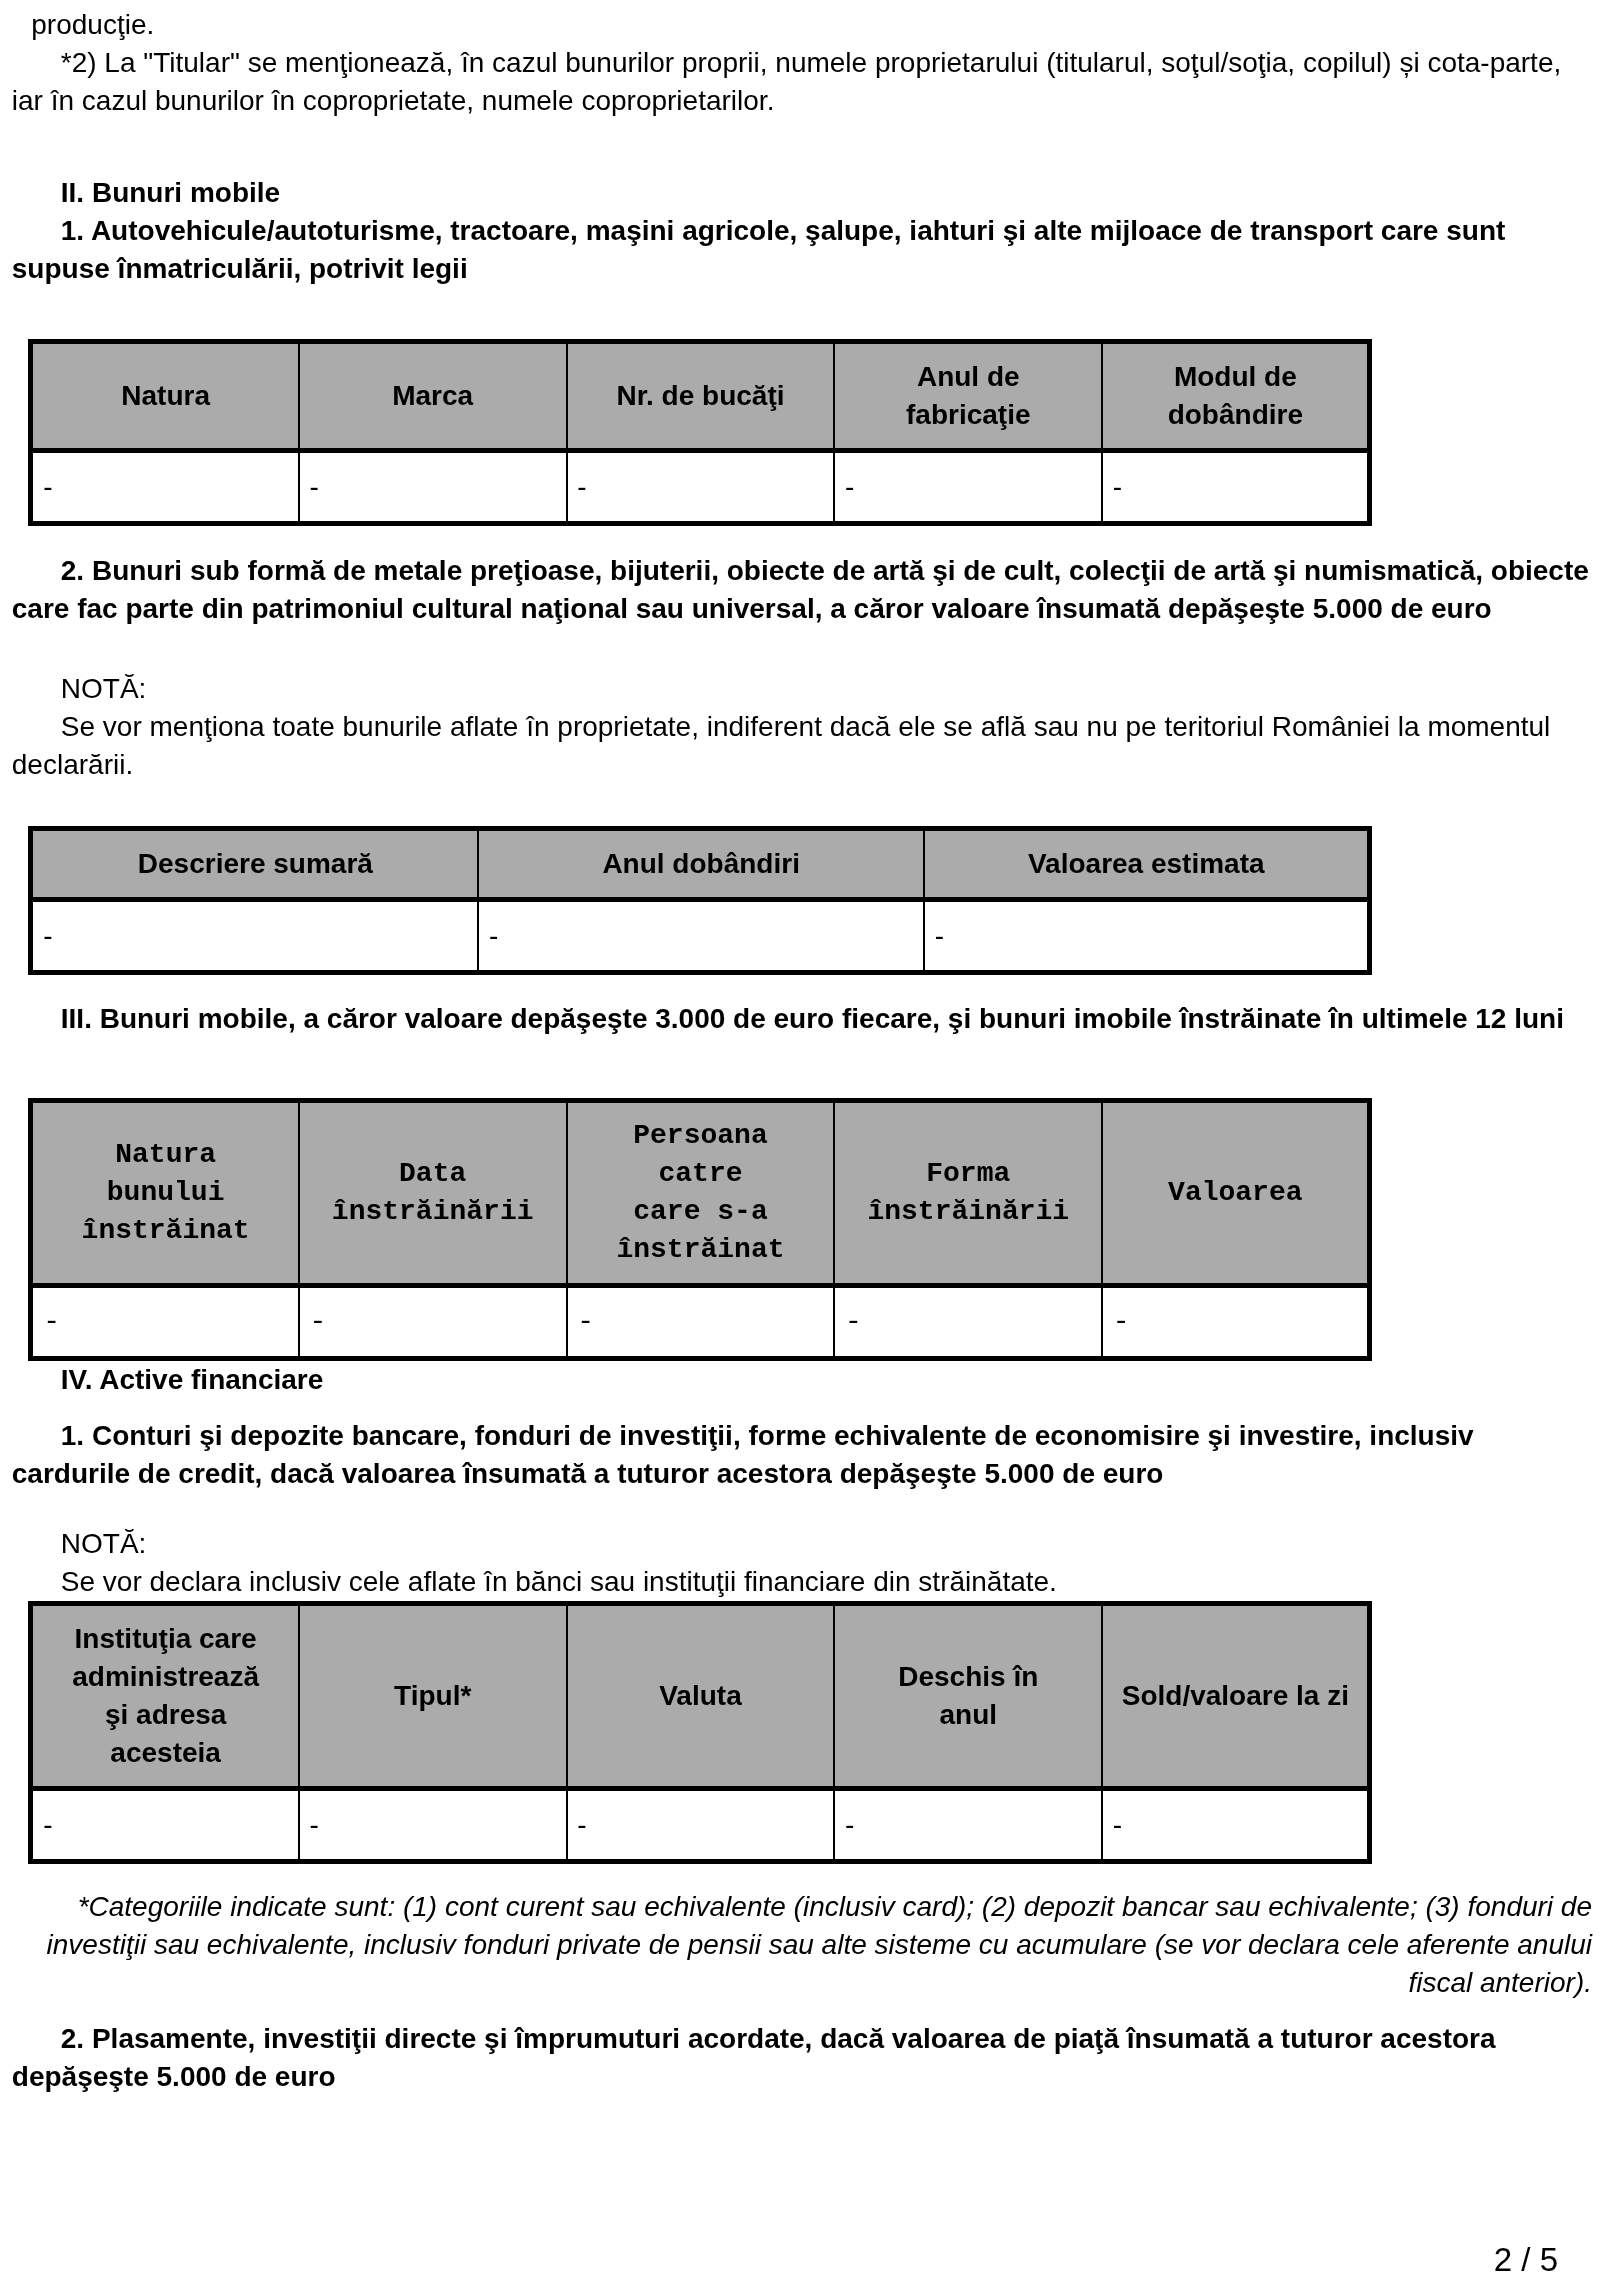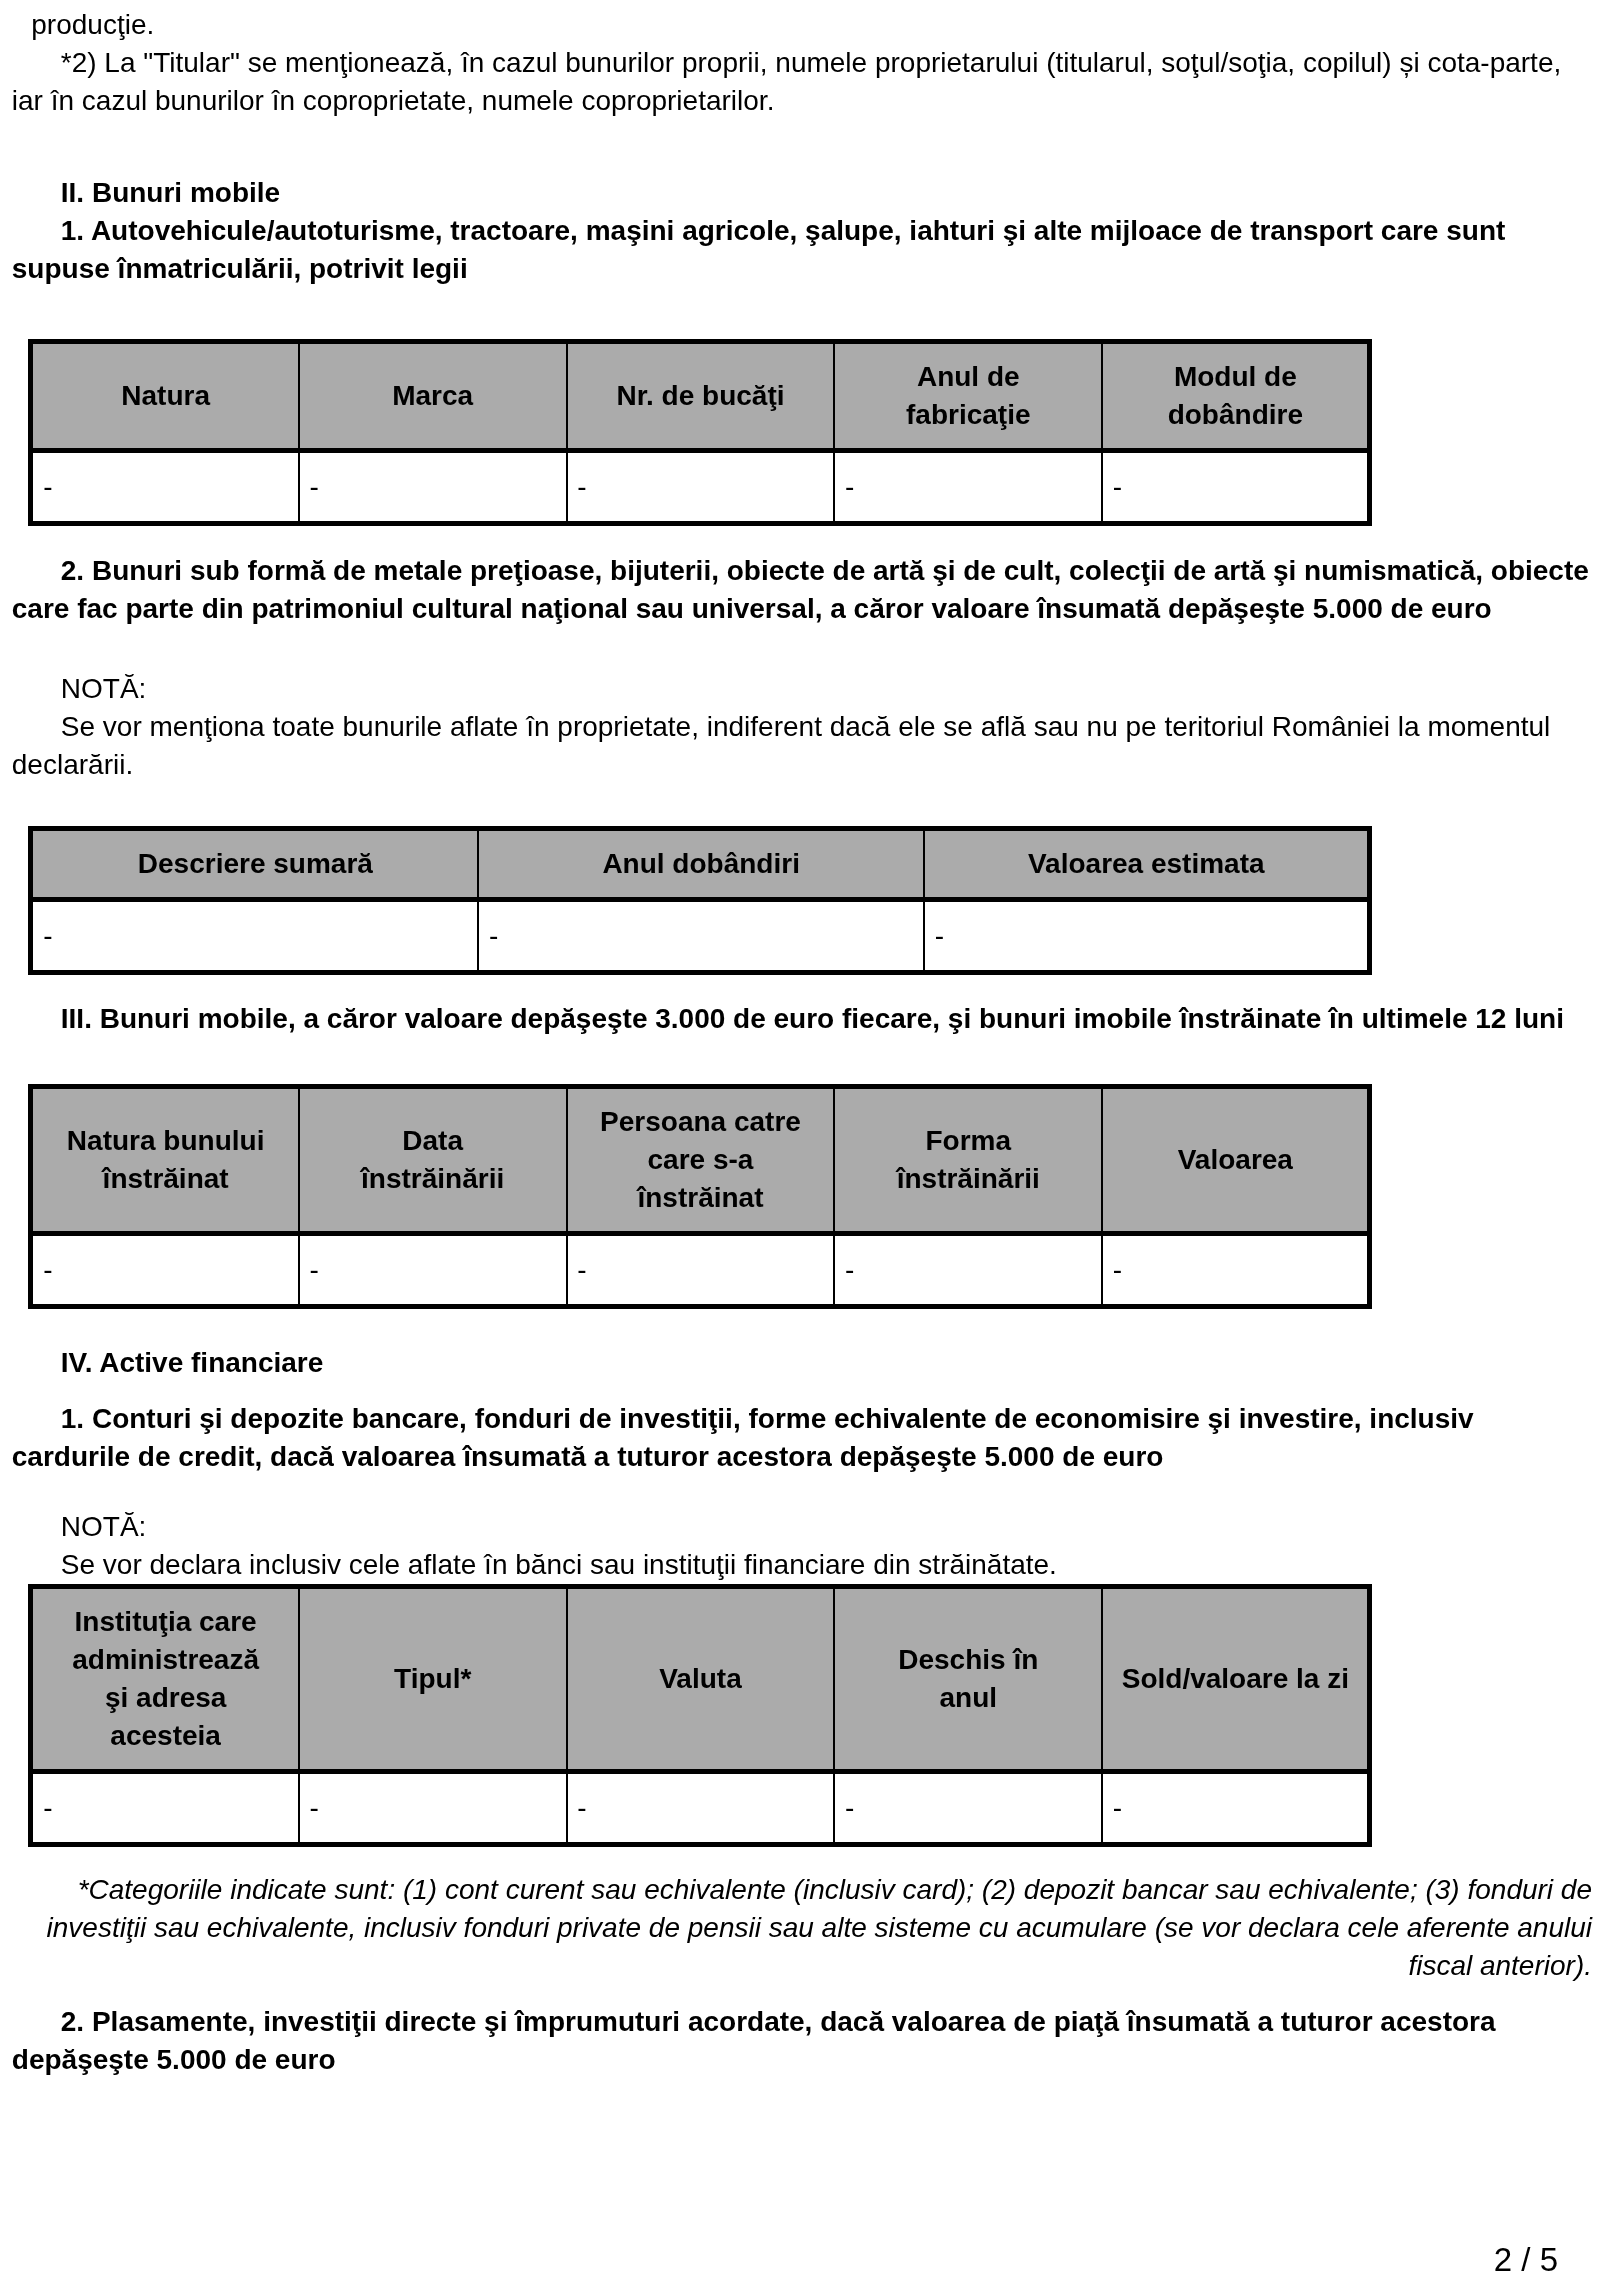--- a/index.html
+++ b/index.html
@@ -21,22 +21,22 @@
   .indent     { text-indent: 49px; }
   .small-indent { text-indent: 19.5px; }
   .italic     { font-style: italic; }
 
   .mt-section-ii  { margin-top: 54px; }
   .mt-table1      { margin-top: 51px; }
   .mt-item2       { margin-top: 26.4px; }
   .mt-nota1       { margin-top: 42px; }
   .mt-table2      { margin-top: 42px; }
   .mt-sec3        { margin-top: 25px; }
-  .mt-table3      { margin-top: 46px; }
-  .mt-sec4        { margin-top: 35px; }
+  .mt-table3      { margin-top: 60px; font-family: Liberation Mono, monospace; }
+  .mt-sec4        { }
   .mt-item41      { margin-top: 18px; }
   .mt-nota2       { margin-top: 32px; }
   .mt-table4      { }
   .mt-footnote    { margin-top: 23.6px; text-align: right; }
   .mt-item42      { margin-top: 18px; }
 
   table.form-table {
     border-collapse: collapse;
     table-layout: fixed;
     width: 1344px;

